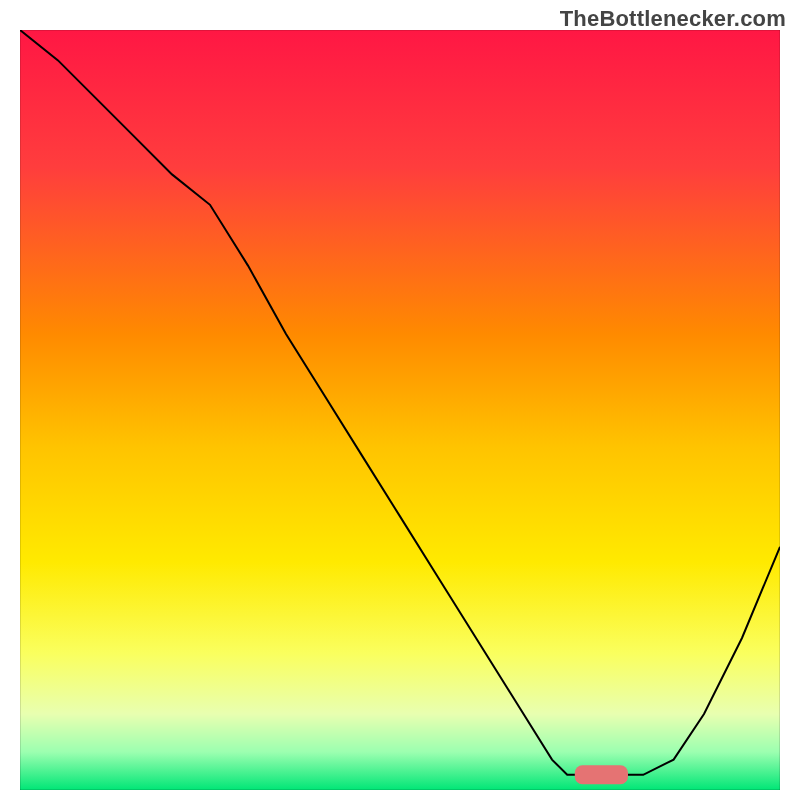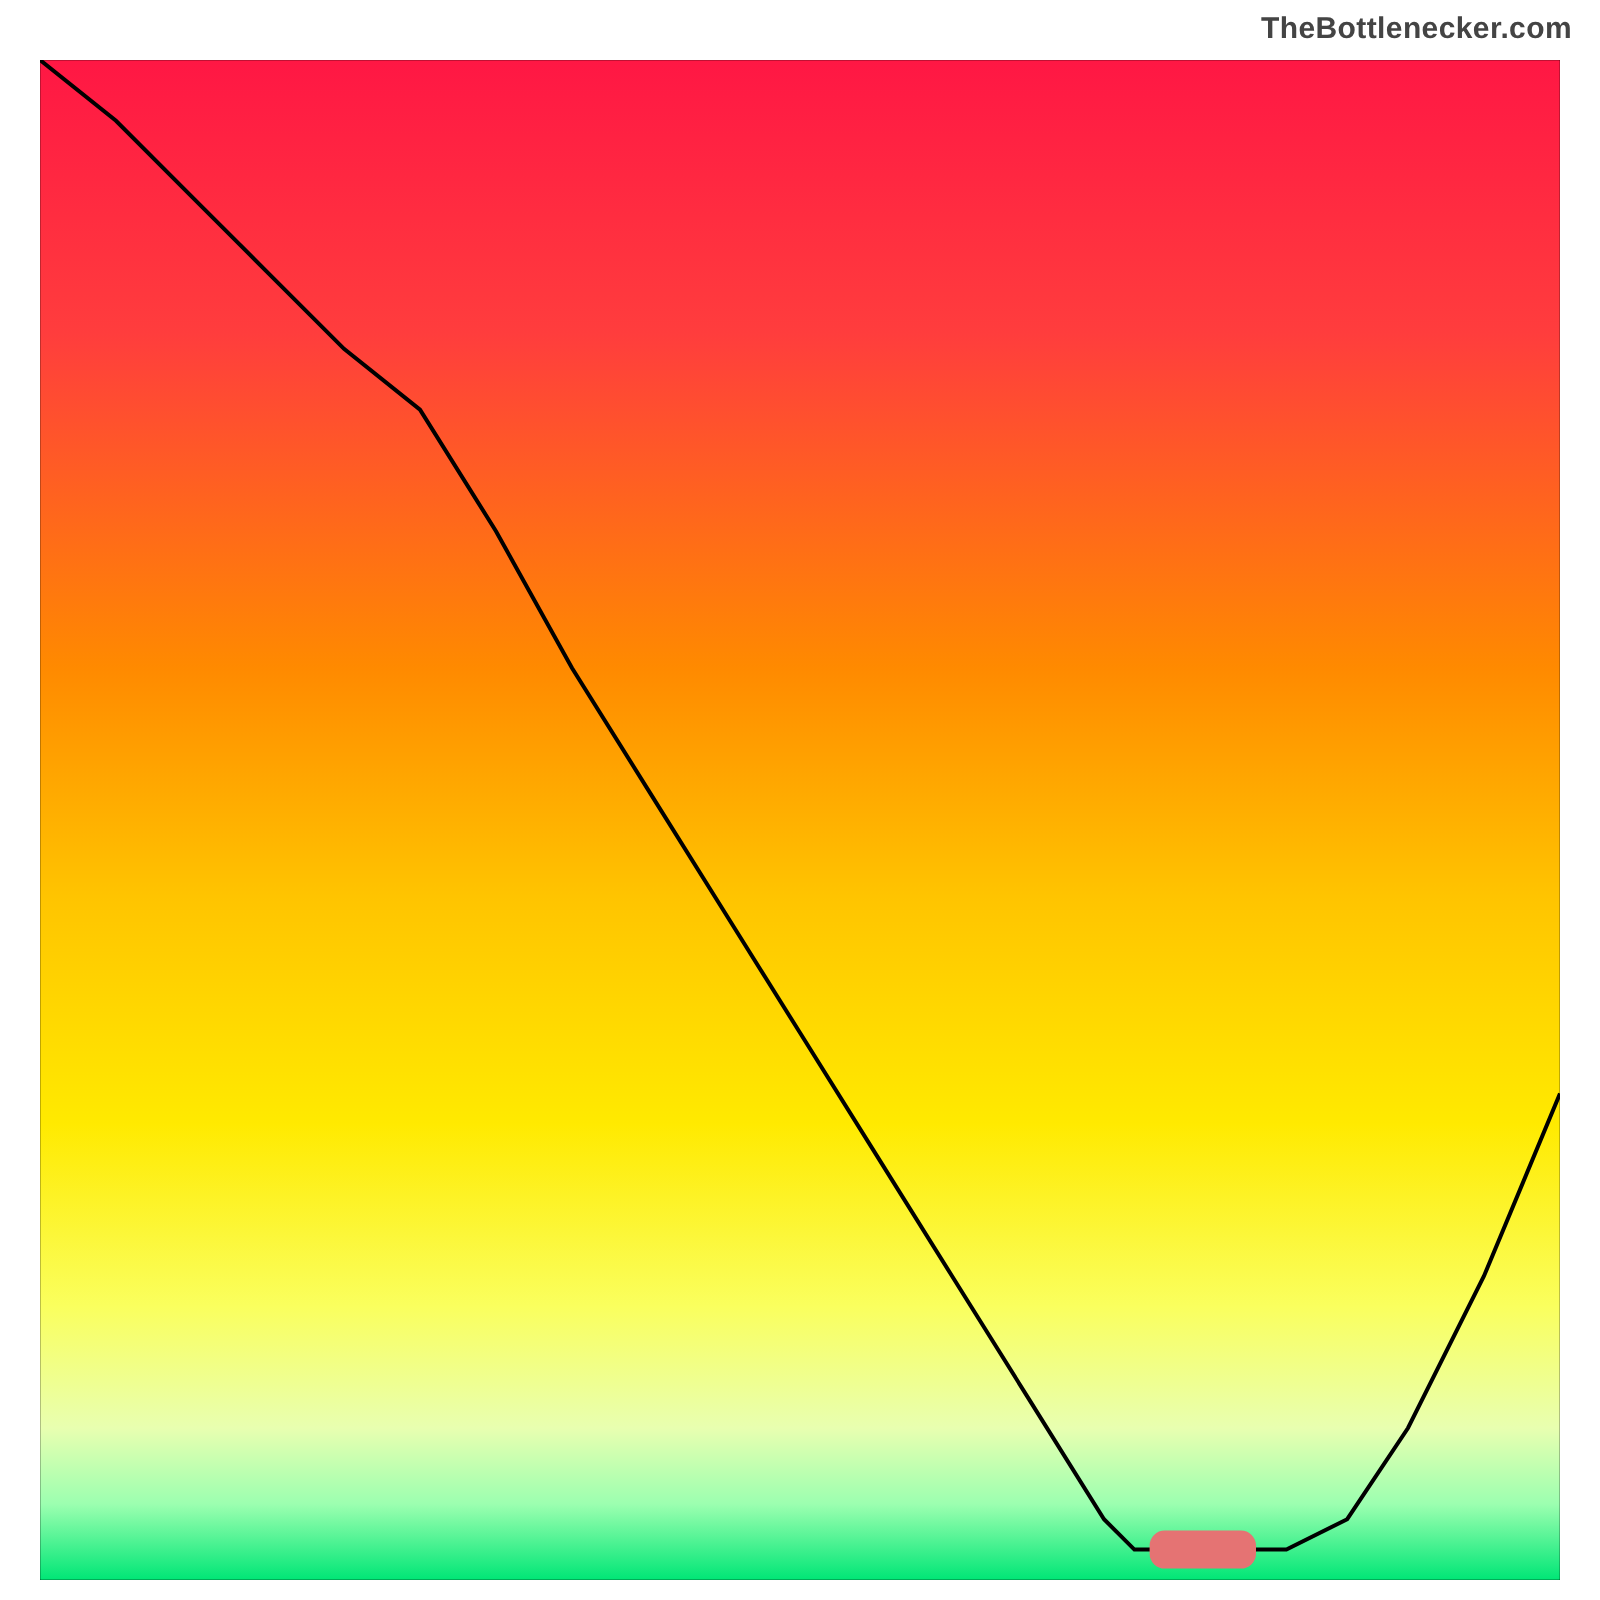--- a/index.html
+++ b/index.html
@@ -1,17 +1,17 @@
 <!DOCTYPE html>
 <html><head>
 <meta charset="utf-8">
 <style>
   * { margin: 0; padding: 0; box-sizing: border-box; }
   body { width: 800px; height: 800px; position: relative; font-family: Arial, sans-serif; background: #fff; }
-  .watermark { position: absolute; top: 6px; right: 14px; font-size: 15px; font-weight: bold; color: #444; z-index: 10; letter-spacing: 0.2px; }
+  .watermark { position: absolute; top: 6px; right: 14px; font-size: 22px; font-weight: bold; color: #444; z-index: 10; letter-spacing: 0.2px; }
   .plot-area { position: absolute; left: 20px; top: 30px; width: 760px; height: 760px; }
   .plot-area svg { width: 100%; height: 100%; display: block; }
 </style>
 </head>
 <body>
 
 <div class="watermark">TheBottlenecker.com</div>
 
 <div class="plot-area">
   <svg viewBox="0 0 100 100" preserveAspectRatio="none">

